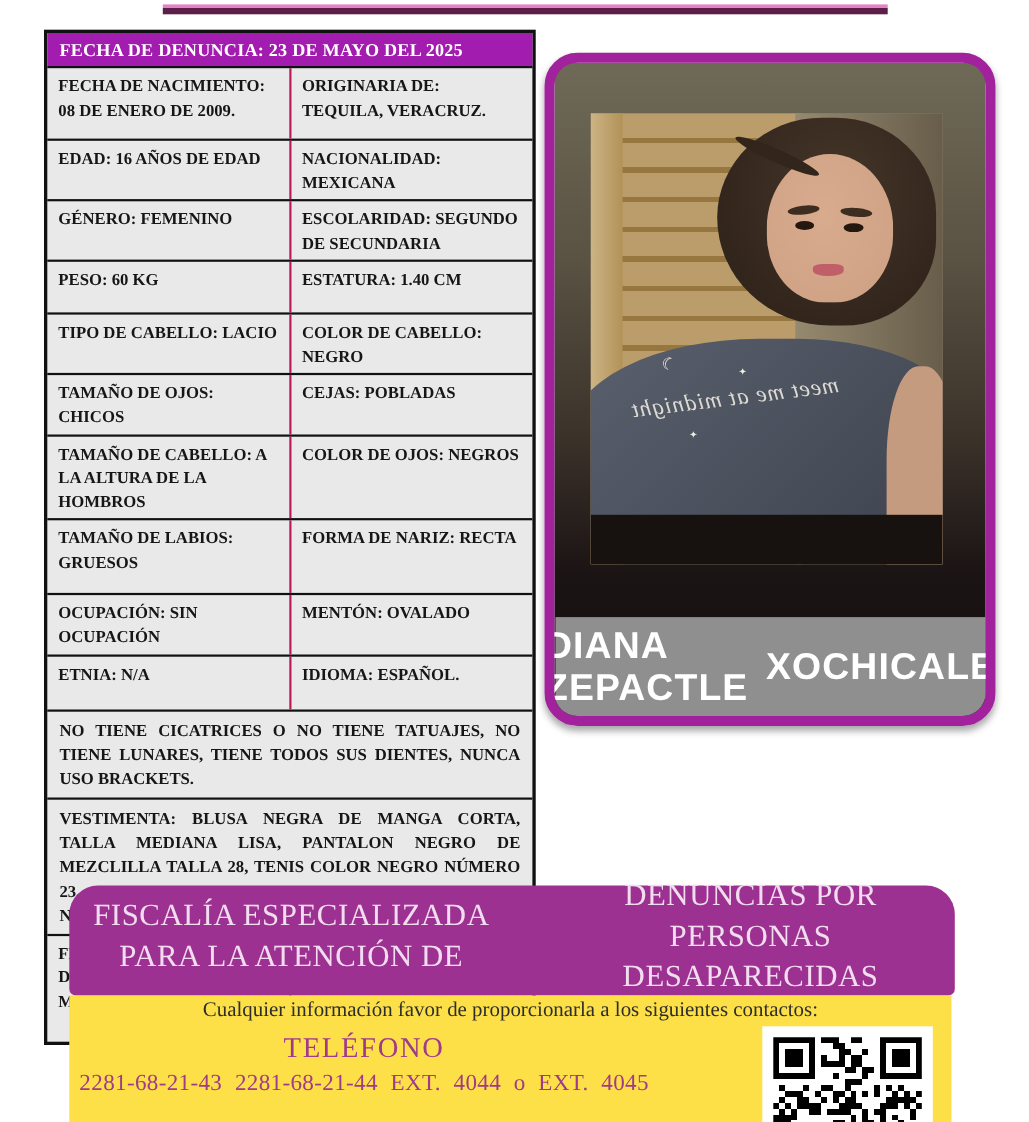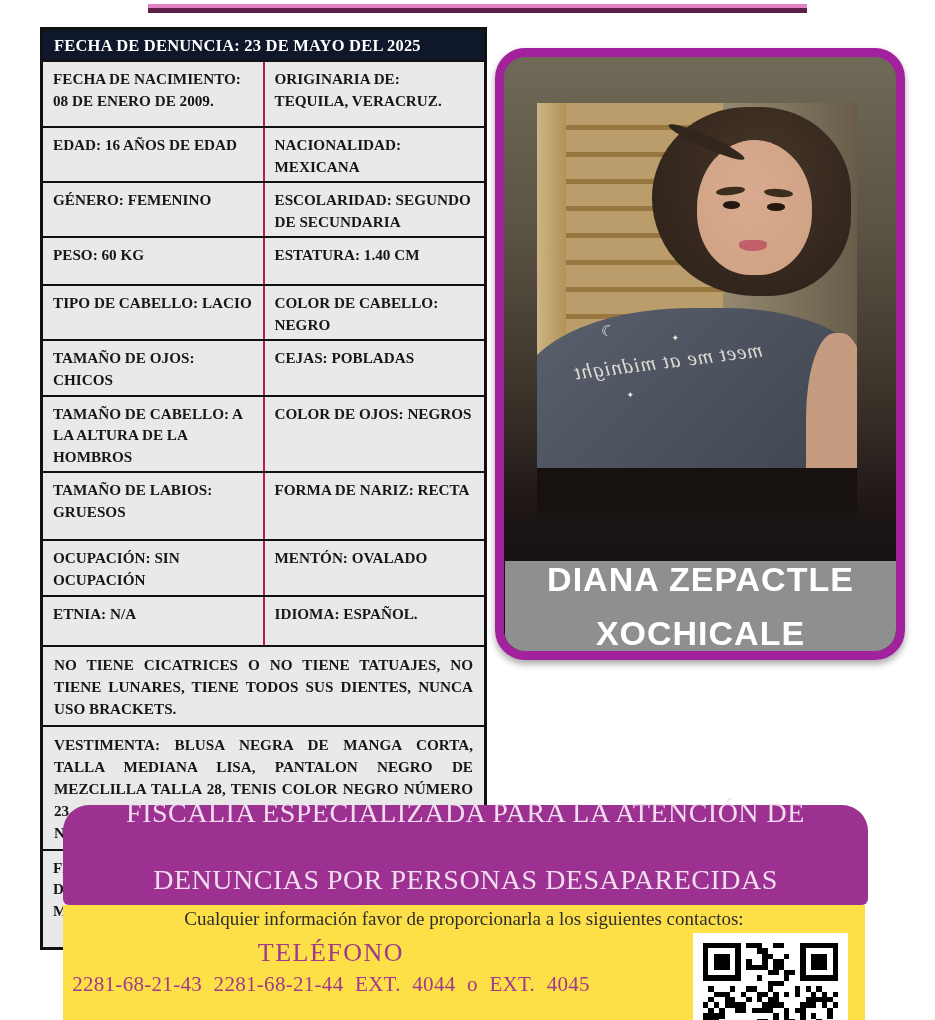--- a/index.html
+++ b/index.html
@@ -7,21 +7,21 @@
               font-family:"Liberation Serif", serif; }
   .page { position:relative; width:935px; height:1020px; background:#fff; }
 
   
   .topline { position:absolute; left:148px; top:4px; width:659px; height:9px;
              background:linear-gradient(to bottom,#e383c5 0 40%,#5c1f47 40% 100%); }
 
   
   .info-table { position:absolute; left:40px; top:27px; width:447px;
                 border:3px solid #111; background:#e9e9e9; }
-  .thead { background:#0f172a; color:#fff; font-weight:bold; font-size:16.5px;
+  .thead { background:#a21caf; color:#fff; font-weight:bold; font-size:16.5px;
            padding:6px 11px 4px; min-height:29px; letter-spacing:.2px; }
   .trow  { display:flex; border-top:2px solid #111; }
   .cell  { flex:1; padding:6px 10px 4px; font-weight:bold; font-size:15.2px;
            line-height:1.42; color:#161616; }
   .cr    { border-left:2px solid #be185d; }
   .note  { border-top:2px solid #111; padding:7px 11px 5px; font-weight:bold;
            font-size:15.2px; line-height:1.45; text-align:justify; color:#161616; }
   .r0{min-height:66px}.r1{min-height:35px}.r2{min-height:48px}.r3{min-height:48px}
   .r4{min-height:33px}.r5{min-height:49px}.r6{min-height:53px}.r7{min-height:30px}
   .r8{min-height:68px}.r9{min-height:31px}.r10{min-height:50px}
@@ -66,29 +66,29 @@
              font-family:"Liberation Serif", serif; }
   .ph-moon { position:absolute; left:20%; top:53.5%; color:#efece2; font-size:15px;
              transform:rotate(18deg); }
   .ph-star1{ position:absolute; left:42%; top:56%; color:#efece2; font-size:9px; }
   .ph-star2{ position:absolute; left:28%; top:70%; color:#efece2; font-size:9px; }
   .ph-arm  { position:absolute; right:-4%; top:56%; width:20%; height:46%;
              background:#c59b7f; border-radius:45% 45% 0 0; }
   .ph-bottom { position:absolute; left:0; bottom:0; width:100%; height:11%;
              background:#171110; }
   .name-band { position:absolute; left:1px; right:0; bottom:0; height:90px;
-             background:#8f8f8f; display:flex; flex-direction:column;
+             background:#8f8f8f; display:flex; flex-direction:row;
              justify-content:center; align-items:center;gap:16px; }
   .name-line { color:#fff; font-family:"Liberation Sans", sans-serif;
              font-weight:bold; font-size:34px; line-height:1.12; letter-spacing:1px; }
 
   
   .banner { position:absolute; left:63px; top:805px; width:805px; height:100px;
             background:#9c3191; border-radius:26px 26px 6px 6px;
-            display:flex; flex-direction:column; justify-content:flex-end;
+            display:flex; justify-content:flex-end;
             align-items:center; padding-bottom:6px;gap:30px; }
   .banner-line { color:#f2dcef; font-size:28px; line-height:1.32;
             letter-spacing:.5px; text-align:center; }
 
   
   .contact { position:absolute; left:63px; top:905px; width:802px; height:115px;
              background:#fde047; }
   .contact-info { padding-top:3px; text-align:center; color:#2d2d2d;
              font-size:19px; }
   .phone-block { position:absolute; left:0; top:33px; width:536px;

